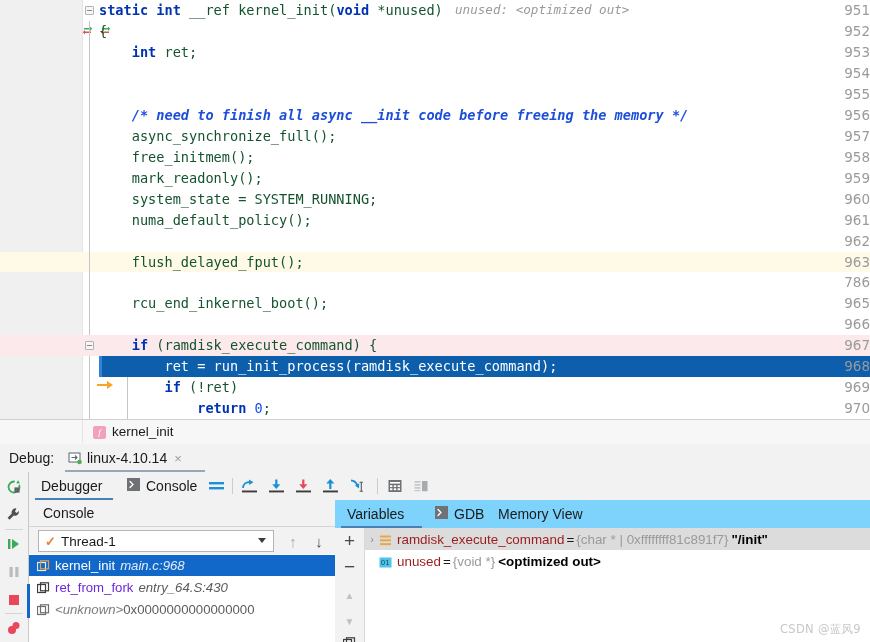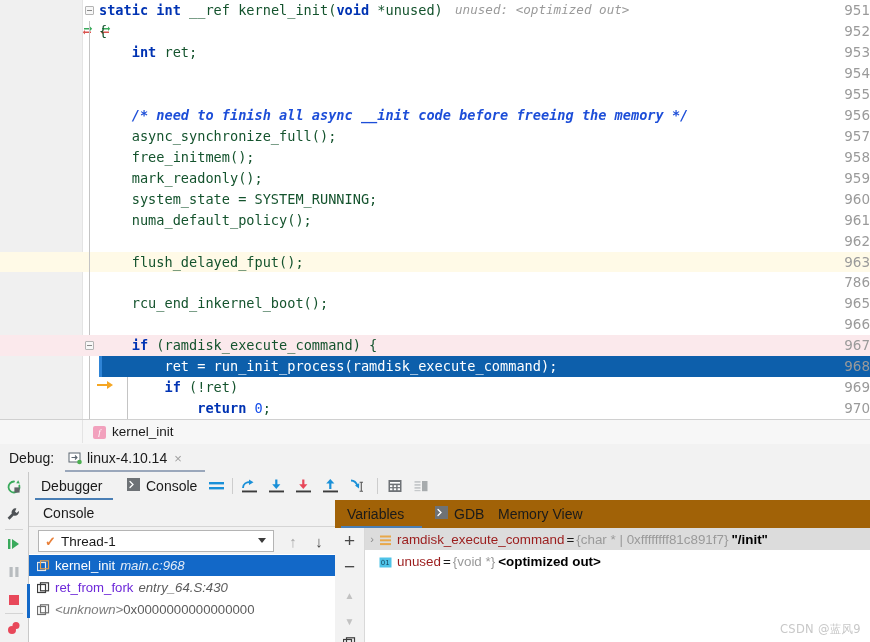--- a/index.html
+++ b/index.html
@@ -169,21 +169,21 @@
   .fr-loc  { font-size:13.2px; color:#5c5c5c; font-style:italic; margin-left:5px; }
   .frame-row.sel .fr-name { color:#ffffff; }
   .frame-row.sel .fr-loc { color:#e3ecf7; }
   .fr-unknown { font-size:13.2px; color:#7c7c7c; font-style:italic; }
   .fr-addr { font-size:13.2px; color:#5c5c5c; }
 
   .splitter-v { position:absolute; top:28px; width:8px; height:142px; background:#f2f2f2; }
 
   
   .vars-pane { position:absolute; left:306px; top:28px; width:535px; height:142px; background:#f2f2f2; }
-  .vars-tabs { position:absolute; left:0; top:0; width:535px; height:28px; background:#a16207; border-bottom:1px solid #14b8a6; }
+  .vars-tabs { position:absolute; left:0; top:0; width:535px; height:28px; background:#7dd3fc; border-bottom:1px solid #14b8a6; }
   .vtab { position:absolute; top:0; height:28px; display:flex; align-items:center; font-size:14px; color:#1a1a1a; }
   .vtab-underline { position:absolute; top:26px; height:2px; background:#4a7fb5; }
   .vars-gutter { position:absolute; left:0; top:28px; width:29px; height:114px; background:#f2f2f2; border-right:1px solid #d9d9d9; }
   .vg-btn { position:absolute; left:0; width:29px; height:26px; display:flex; align-items:center; justify-content:center; color:#4a4a4a; }
   .vars-list { position:absolute; left:30px; top:28px; width:505px; height:114px; background:#ffffff; }
   .var-row { position:absolute; left:0; width:505px; height:22px; display:flex; align-items:center; white-space:nowrap; }
   .var-row.hl { background:#dcdcdc; }
   .var-expander { width:14px; text-align:center; color:#8a8a8a; font-size:11px; flex:none; }
   .var-icon { width:13px; height:13px; margin-right:5px; flex:none; position:relative; }
   .var-name { font-size:13.4px; color:#9b1c1c; }

